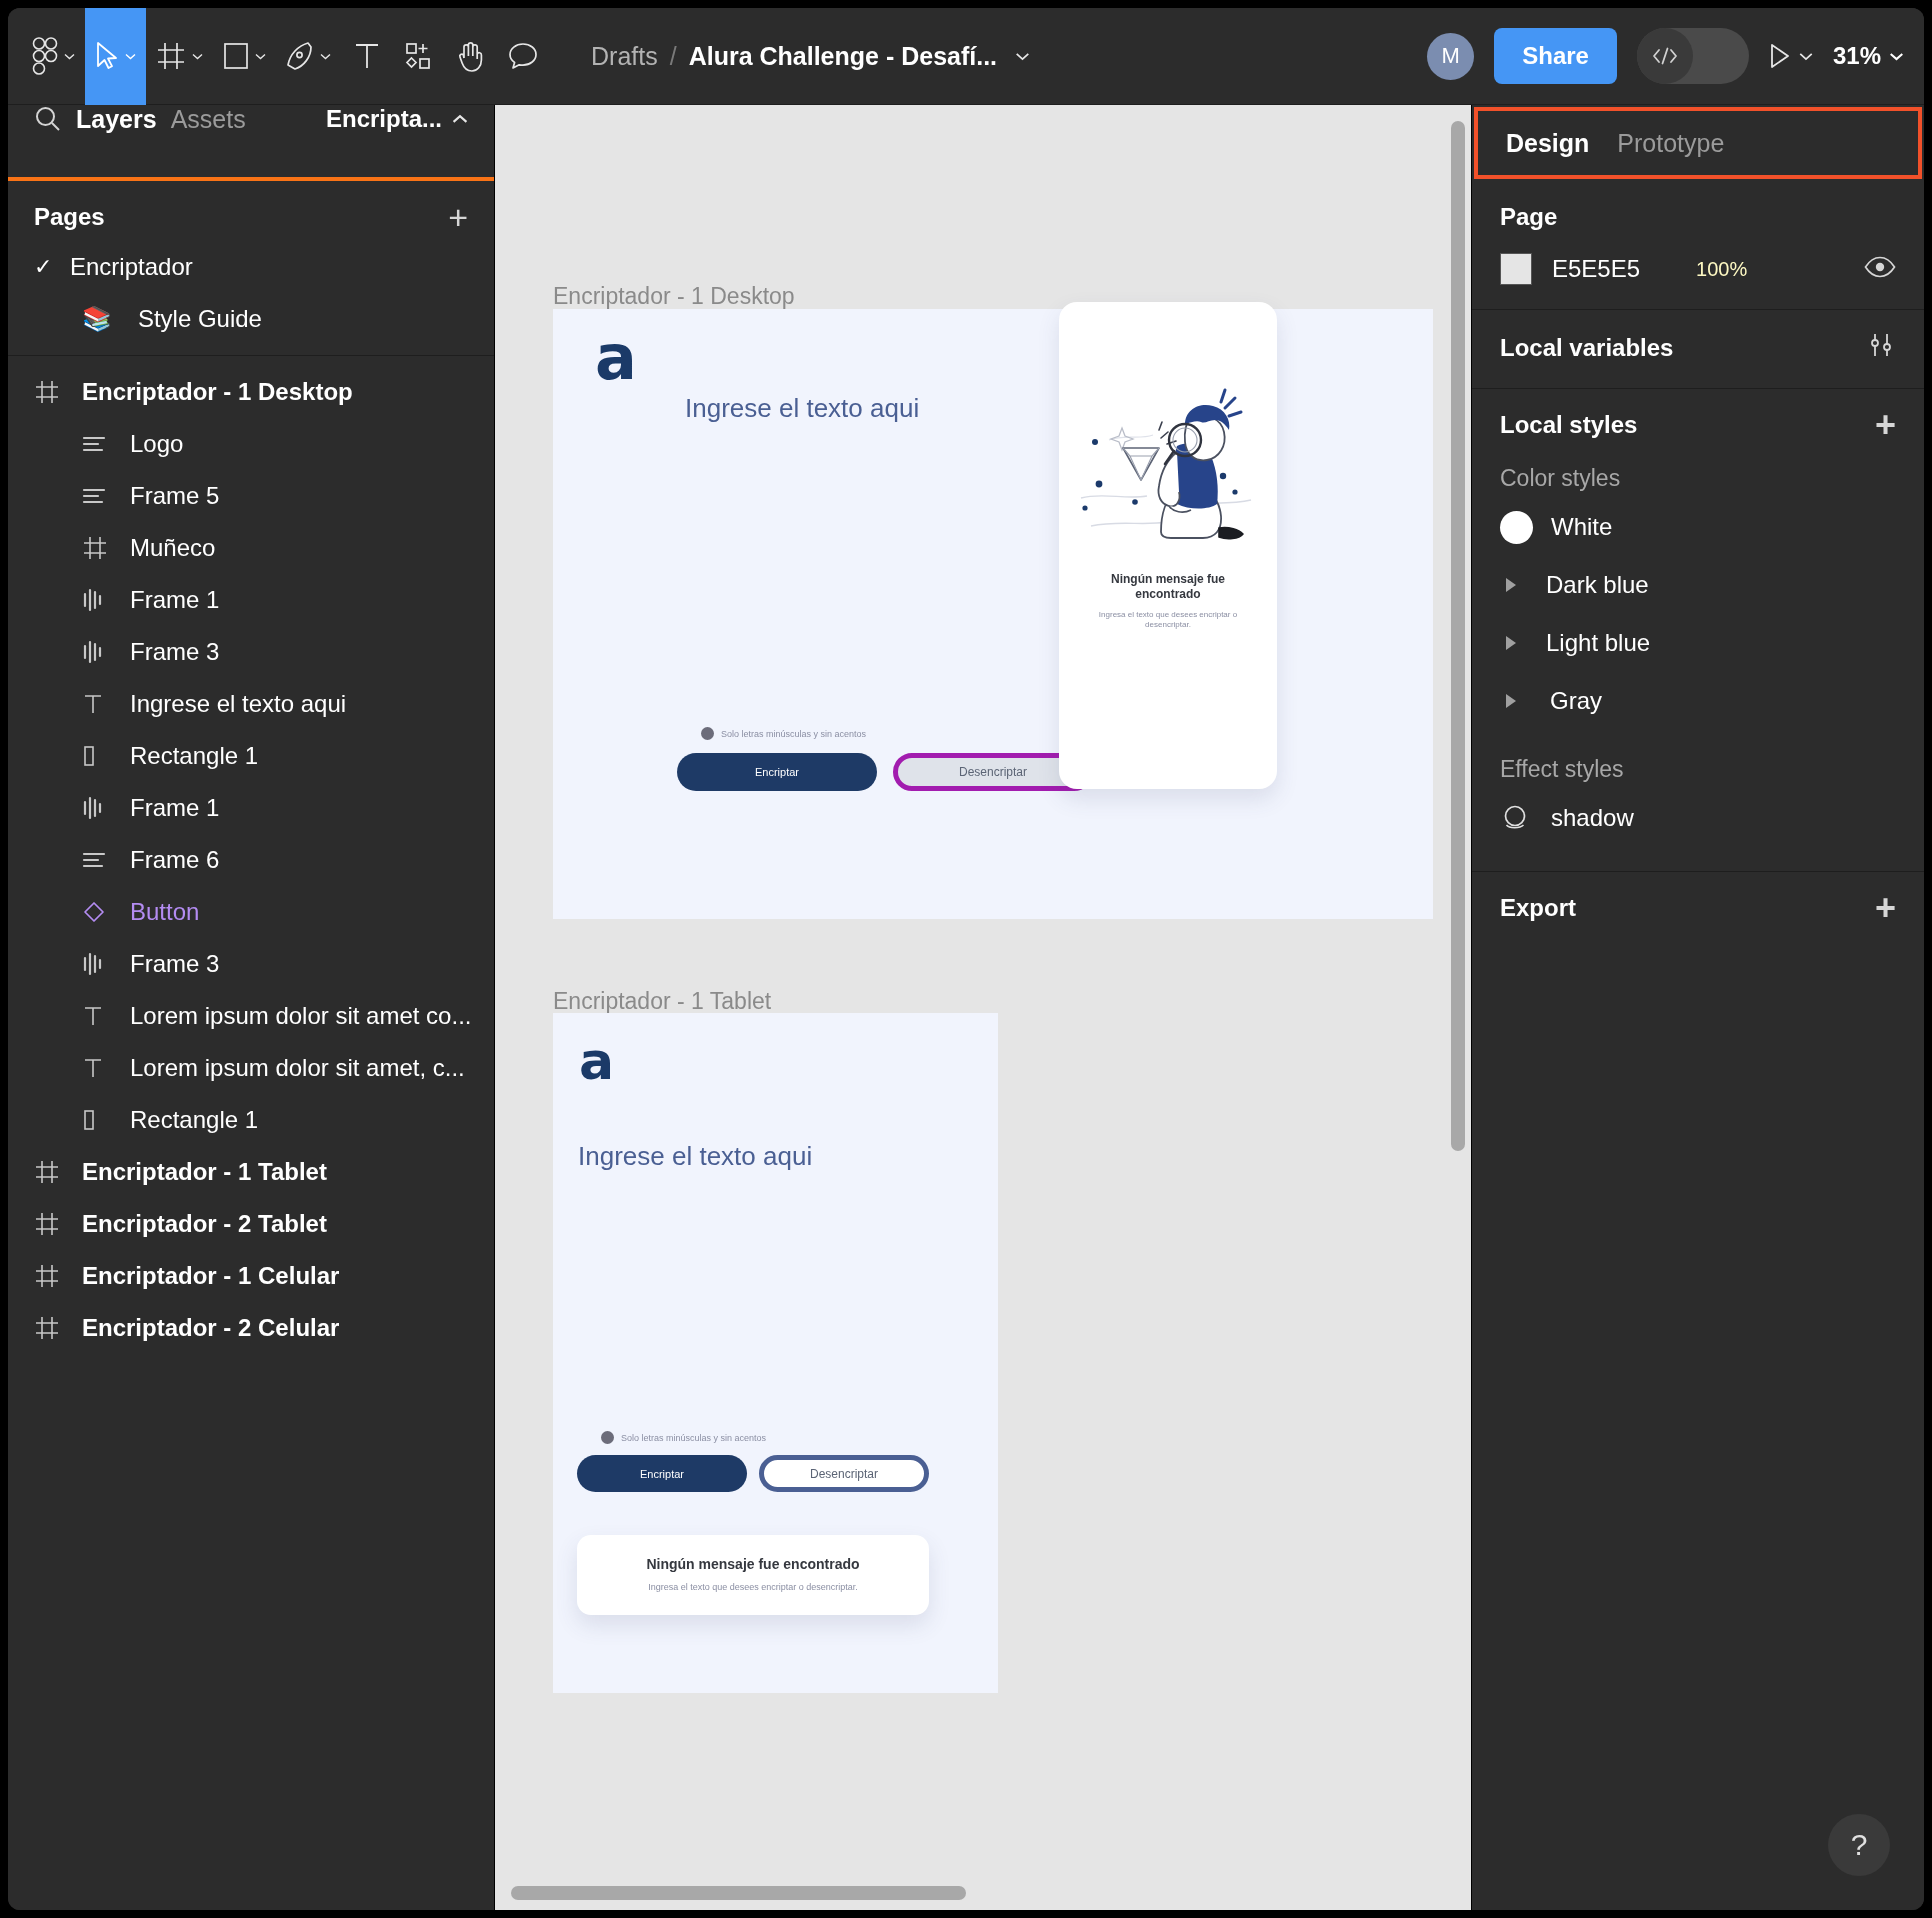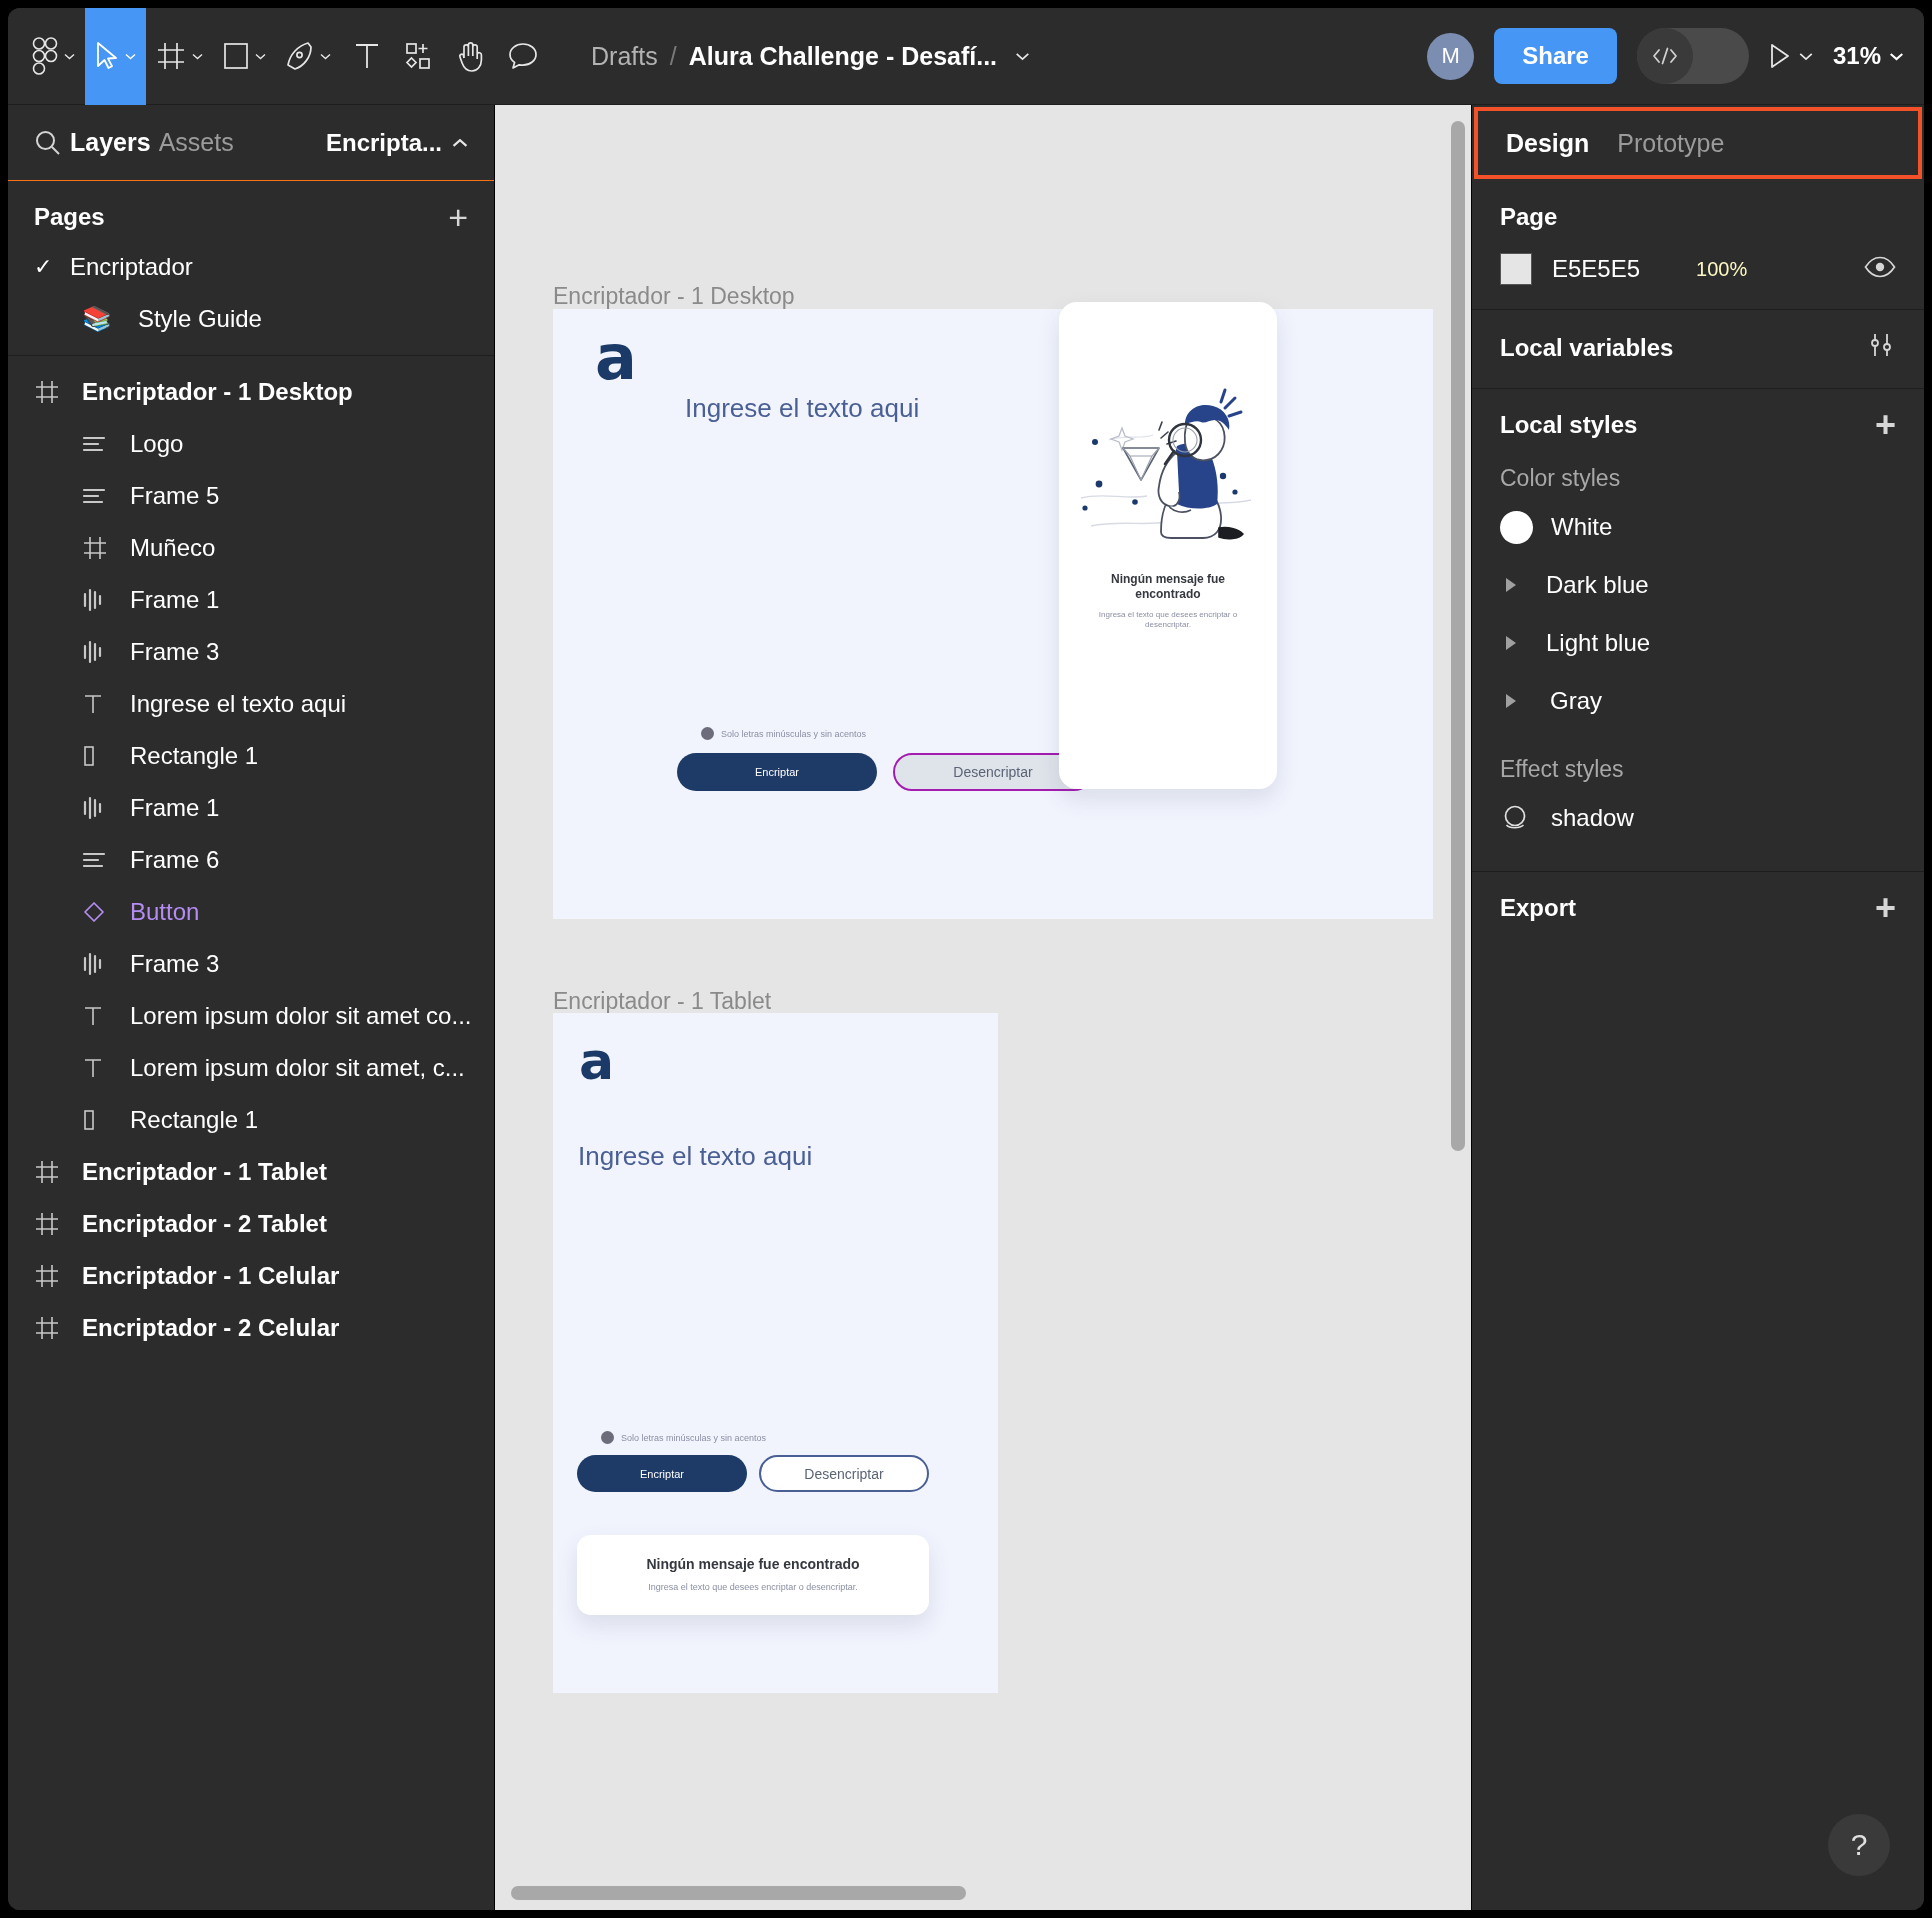--- a/index.html
+++ b/index.html
@@ -80,23 +80,23 @@
   
   .left {
     width: 487px; flex: 0 0 487px;
     background: #2c2c2c;
     border-right: 1px solid #000;
     display: flex; flex-direction: column;
     min-height: 0;
   }
   .left-tabs {
     height: 76px; flex: 0 0 76px;
-    display: flex; align-items: center; gap: 8px;
+    display: flex; align-items: flex-start; gap: 14px;
     padding: 0 26px;
-    border-bottom: 1px solid #f97316;
+    border-bottom: 4px solid #f97316;
   }
   .lt-label { font-size: 25px; color: #9b9b9b; cursor: pointer; }
   .lt-label.active { color: #fff; font-weight: bold; }
   .lt-right { margin-left: auto; display: flex; align-items: center; gap: 10px; color: #fff; font-size: 24px; font-weight: bold; cursor: pointer; }
 
   .pages-sec { border-bottom: 1px solid #1e1e1e; padding-bottom: 10px; }
   .pages-head {
     display: flex; align-items: center;
     padding: 22px 26px 10px 26px;
   }
@@ -149,22 +149,22 @@
   .hint-row { position: absolute; display: flex; align-items: center; gap: 7px; padding-left: 24px; }
   .hint-dot { width: 13px; height: 13px; border-radius: 50%; background: #6c6c7a; }
   .hint-txt { font-size: 9px; color: #8b8fa3; white-space: nowrap; }
   .btn-enc {
     position: absolute; background: #1e3a66; color: #fff;
     border-radius: 999px; display: flex; align-items: center; justify-content: center;
     font-size: 11px;
   }
   .btn-dec {
     position: absolute; background: #dfe3ea; color: #5b6475;
-    border: 2px solid #a21caf; border-radius: 999px;
-    display: flex; align-items: center; justify-content: center; font-size: 14px;
+    border: 5px solid #a21caf; border-radius: 999px;
+    display: flex; align-items: center; justify-content: center; font-size: 12px;
   }
   .card {
     position: absolute; background: #fff; border-radius: 18px;
     box-shadow: 0 10px 22px rgba(60,70,110,0.13);
     display: flex; flex-direction: column; align-items: center;
   }
   .card-title { font-weight: bold; color: #35383f; text-align: center; line-height: 1.25; }
   .card-sub { color: #8b8fa3; text-align: center; line-height: 1.3; }
 
   

